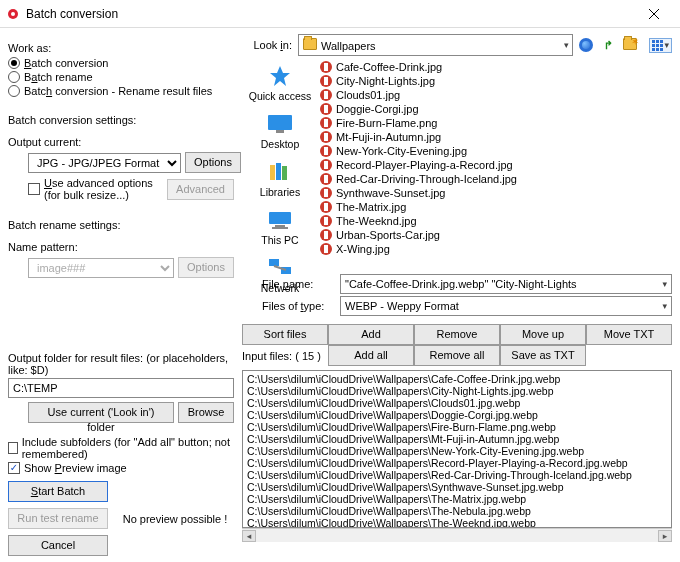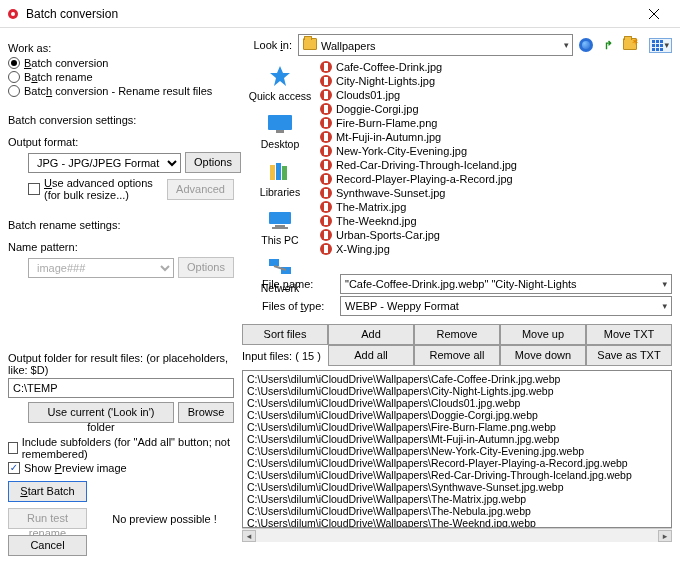--- a/index.html
+++ b/index.html
@@ -74,21 +74,21 @@
     font: inherit;
     border:1px solid #999;
     background:#e9e9e9;
     padding:2px 8px;
     min-width:56px;
     height:21px;
     text-align:center;
     line-height:15px;
   }
   .btn.dis { color:#9a9a9a; border-color:#c3c3c3; background:#efefef;}
-  .btn.wide { width:79px; }
+  .btn.wide { width:100px; }
   .spacer { flex:1; }
   .preview-area {
     margin-top:6px;
     display:flex;
     gap:8px;
   }
   .preview-buttons { display:flex;flex-direction:column;gap:6px; align-items:center;}
   .preview-box { flex:1; display:flex;align-items:center;justify-content:center;color:#000;}
   
   .lookin-row { display:flex; align-items:center; gap:6px; margin-bottom:4px;}
@@ -172,21 +172,21 @@
       <span class="radio"></span>
       <span>B<span class="und">a</span><span>tch rename</span></span>
     </div>
     <div class="radio-row">
       <span class="radio"></span>
       <span>Batc<span class="und">h</span><span> conversion - Rename result files</span></span>
     </div>
 
     <div style="height:8px"></div>
     <div class="group-label">Batch conversion settings:</div>
-    <div class="group-label">Output format:</div>
+    <div class="group-label">Output current:</div>
     <div class="field-row">
       <select style="flex:1">
         <option>JPG - JPG/JPEG Format</option>
       </select>
       <button class="btn">Options</button>
     </div>
     <div class="field-row">
       <span class="check"></span>
       <span style="flex:1"><span class="und">U</span><span>se advanced options (for bulk resize...)</span></span>
       <button class="btn dis">Advanced</button>
@@ -335,25 +335,25 @@
           <div class="file-item">
             <span class="file-icon"></span>
             <span>Mt-Fuji-in-Autumn.jpg</span>
           </div>
           <div class="file-item">
             <span class="file-icon"></span>
             <span>New-York-City-Evening.jpg</span>
           </div>
           <div class="file-item">
             <span class="file-icon"></span>
+            <span>Record-Player-Playing-a-Record.jpg</span>
+          </div>
+          <div class="file-item">
+            <span class="file-icon"></span>
             <span>Red-Car-Driving-Through-Iceland.jpg</span>
-          </div>
-          <div class="file-item">
-            <span class="file-icon"></span>
-            <span>Record-Player-Playing-a-Record.jpg</span>
           </div>
           <div class="file-item">
             <span class="file-icon"></span>
             <span>Synthwave-Sunset.jpg</span>
           </div>
           <div class="file-item">
             <span class="file-icon"></span>
             <span>The-Matrix.jpg</span>
           </div>
           <div class="file-item">
@@ -390,21 +390,20 @@
 
     <div class="btn-grid">
       <button class="btn">Sort files</button>
       <button class="btn">Add</button>
       <button class="btn">Remove</button>
       <button class="btn">Move up</button>
       <button class="btn">Move TXT</button>
       <span class="lbl">Input files: ( 15 )</span>
       <button class="btn">Add all</button>
       <button class="btn">Remove all</button>
-      <button class="btn">Move down</button>
       <button class="btn">Save as TXT</button>
     </div>
 
     <div class="input-list" id="inputlist">
         <div>C:\Users\dilum\iCloudDrive\Wallpapers\Cafe-Coffee-Drink.jpg.webp</div>
         <div>C:\Users\dilum\iCloudDrive\Wallpapers\City-Night-Lights.jpg.webp</div>
         <div>C:\Users\dilum\iCloudDrive\Wallpapers\Clouds01.jpg.webp</div>
         <div>C:\Users\dilum\iCloudDrive\Wallpapers\Doggie-Corgi.jpg.webp</div>
         <div>C:\Users\dilum\iCloudDrive\Wallpapers\Fire-Burn-Flame.png.webp</div>
         <div>C:\Users\dilum\iCloudDrive\Wallpapers\Mt-Fuji-in-Autumn.jpg.webp</div>

